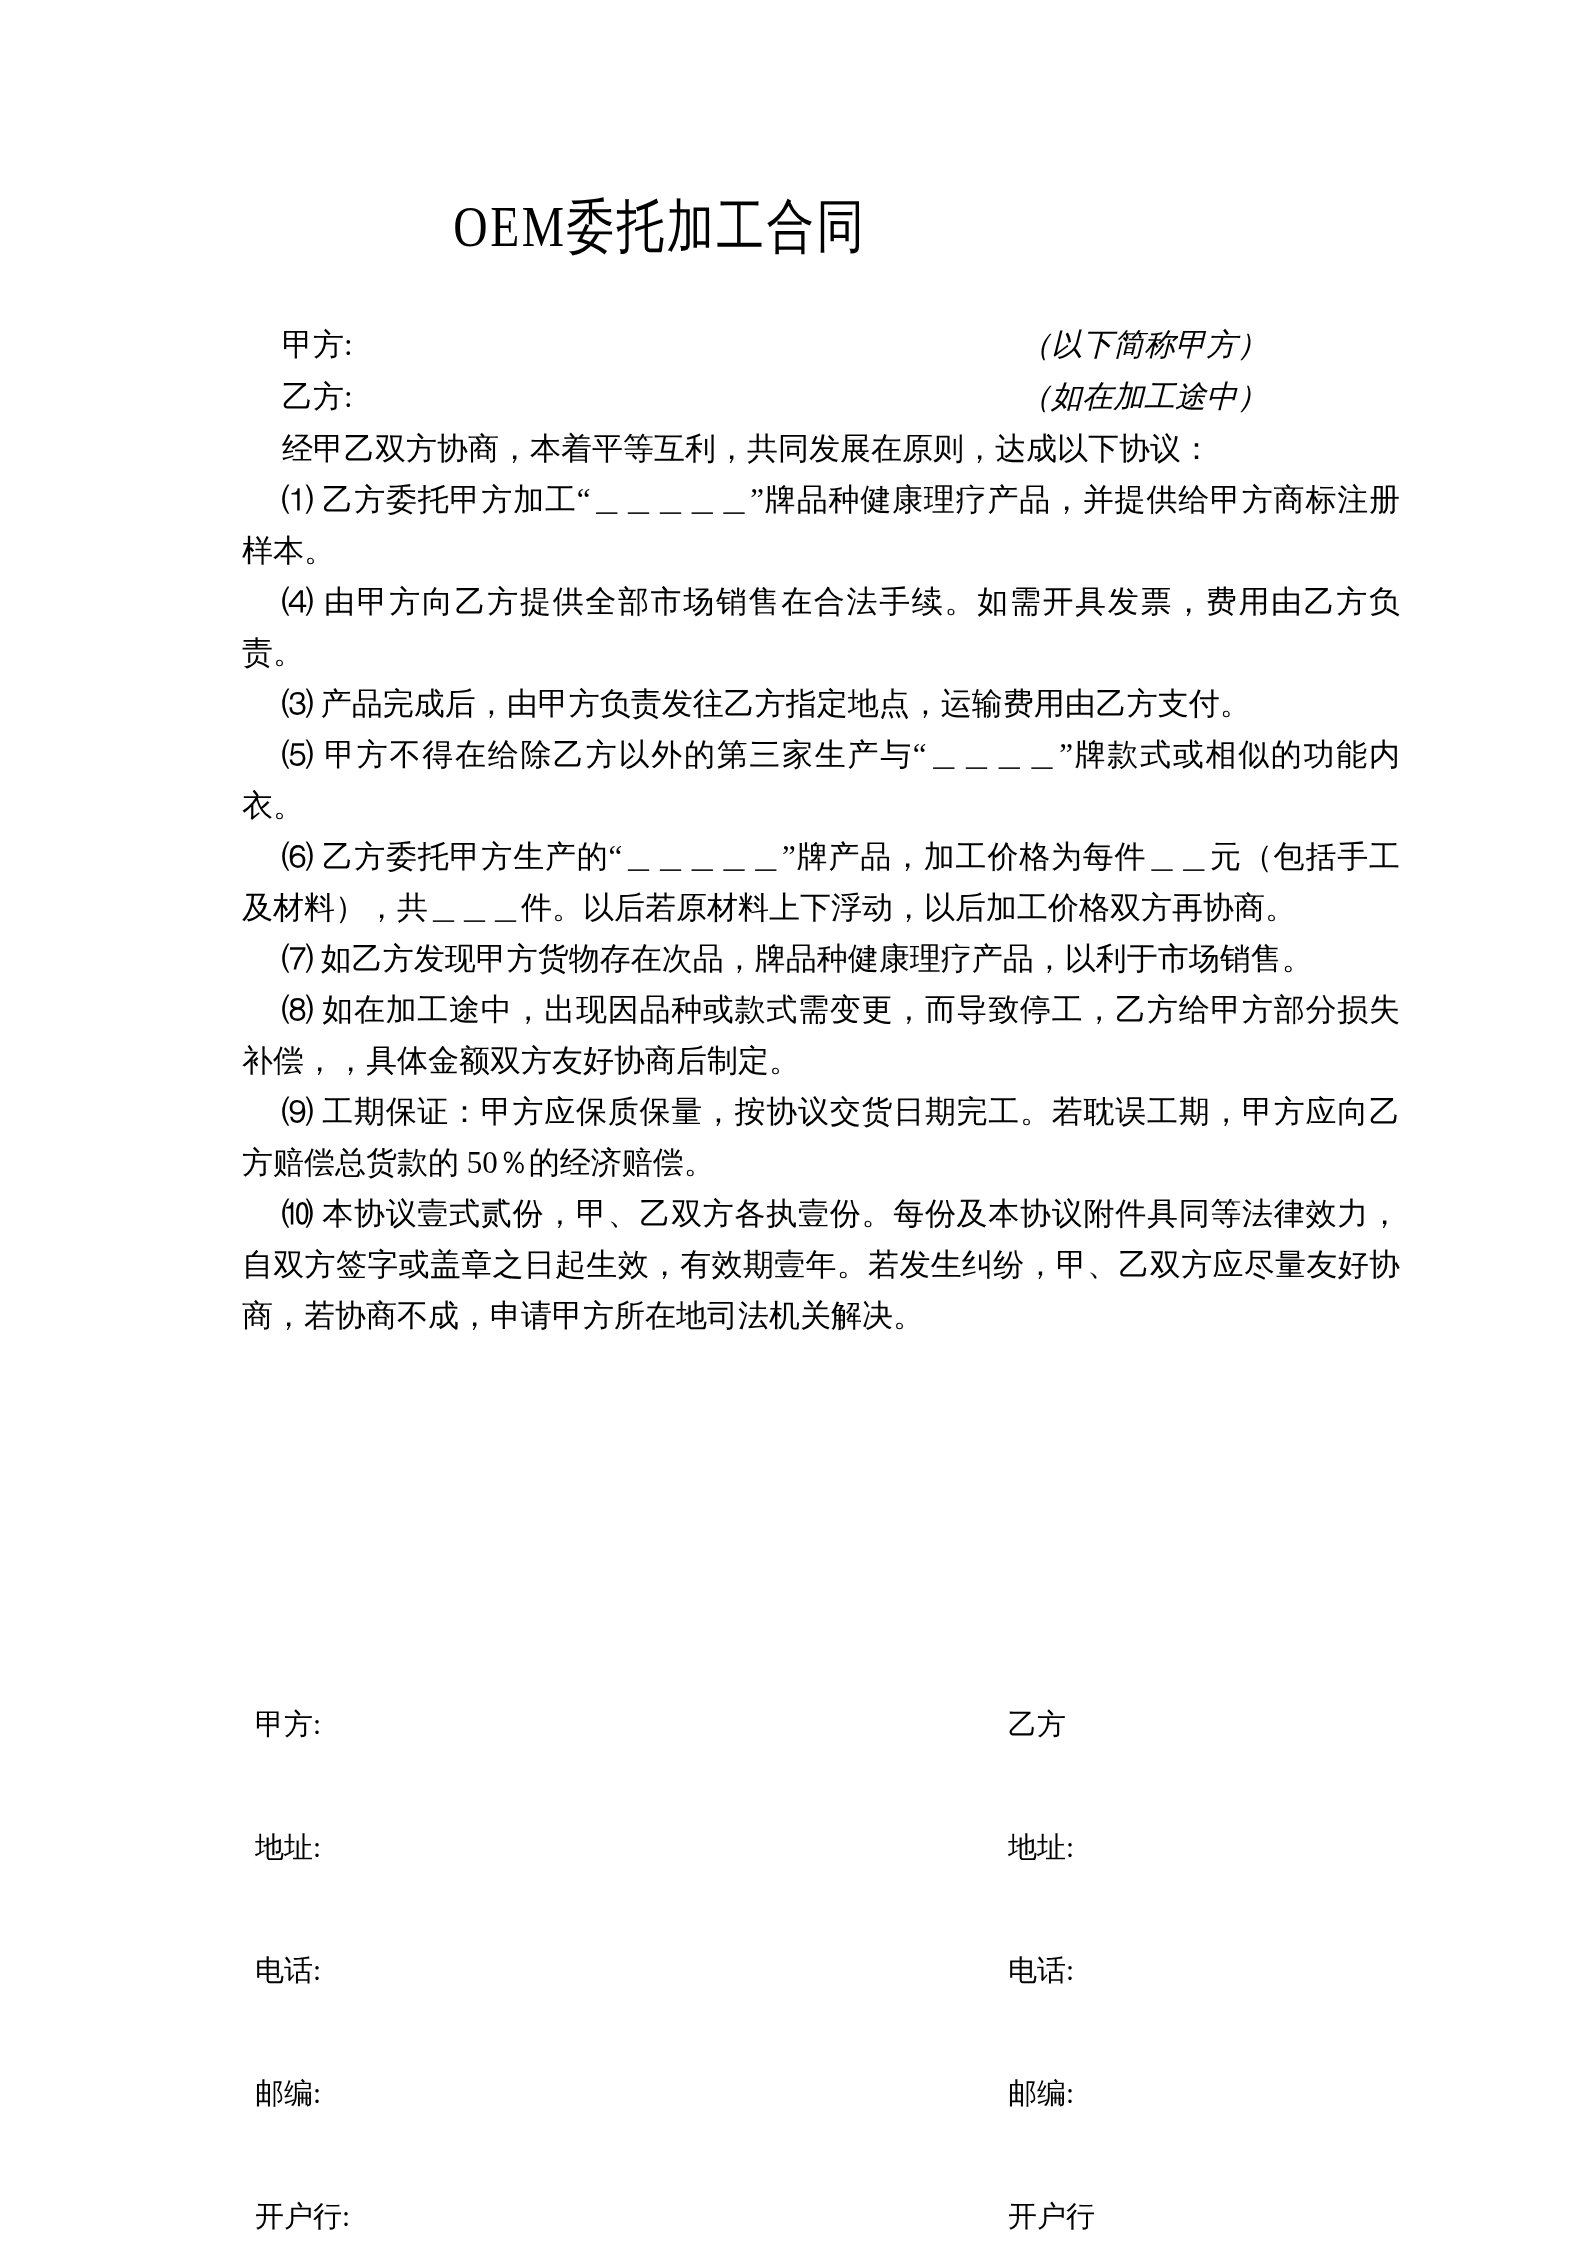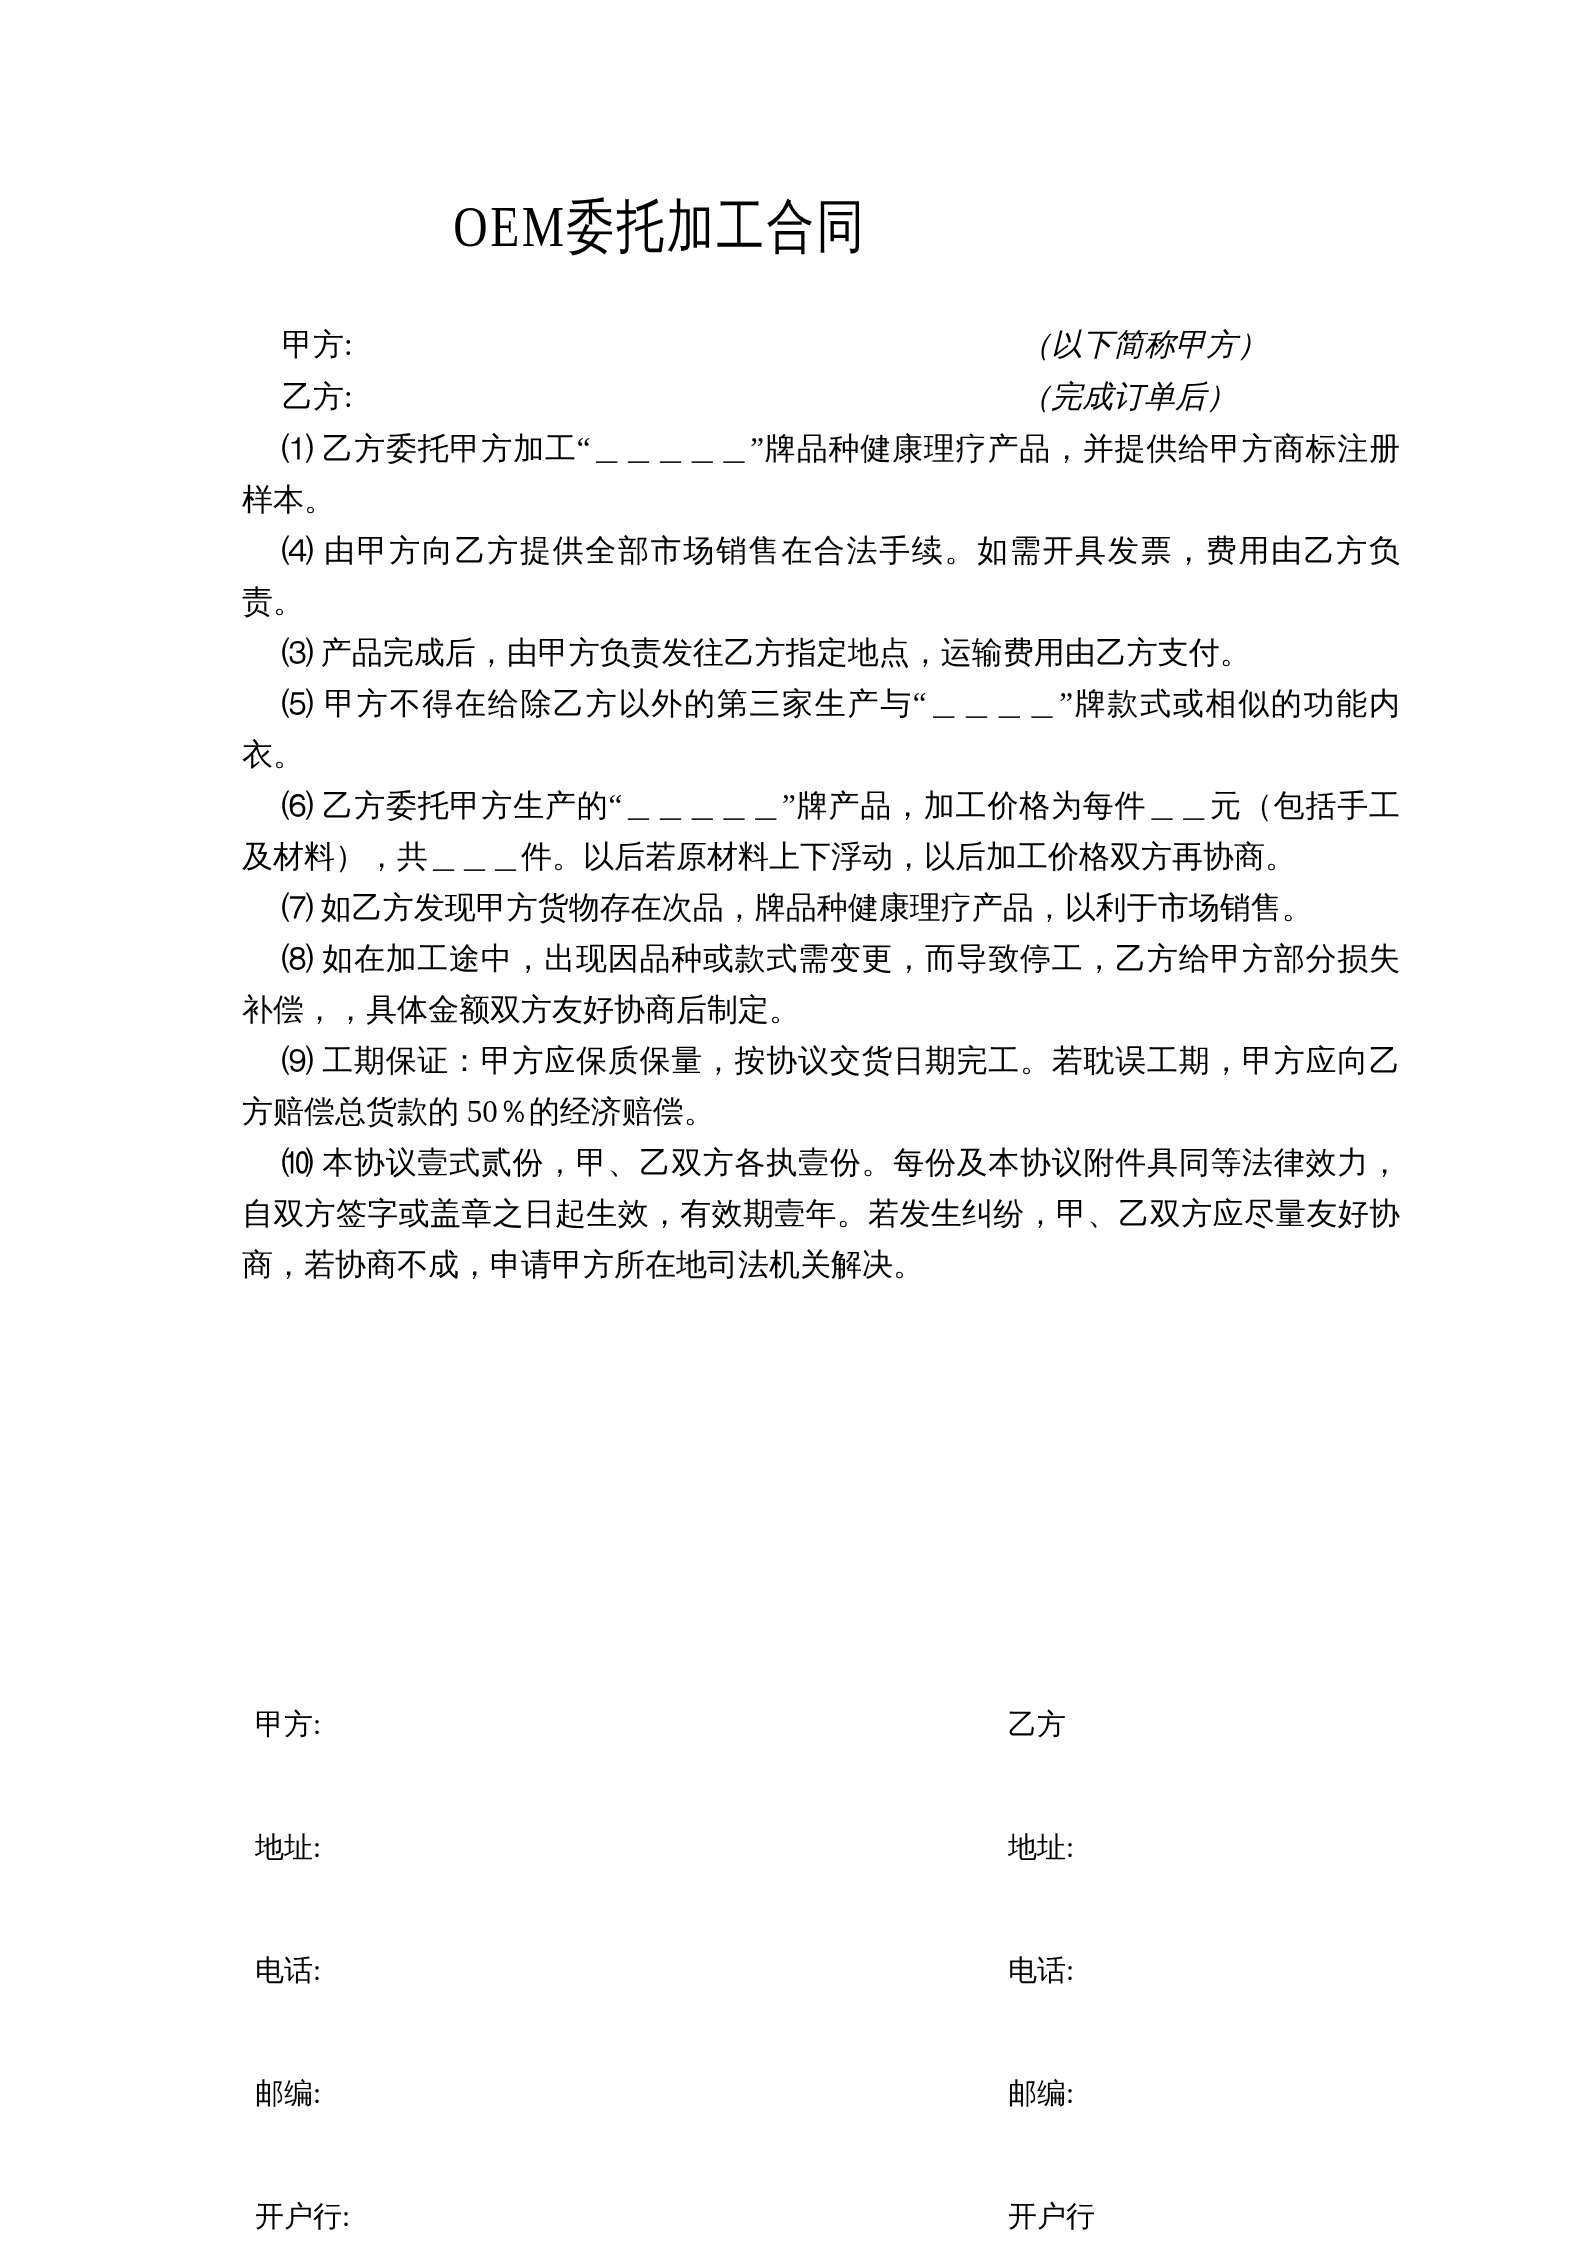--- a/index.html
+++ b/index.html
@@ -69,23 +69,24 @@
 
   <div class="body-block">
 
     <div class="party-row">
       <span class="party-label">甲方:</span>
       <span class="party-note">（以下简称甲方）</span>
     </div>
 
     <div class="party-row">
       <span class="party-label">乙方:</span>
-      <span class="party-note">（完成订单后）</span>
+      <span class="party-note">（如在加工途中）</span>
     </div>
 
+    <p class="intro-para">经甲乙双方协商，本着平等互利，共同发展在原则，达成以下协议：</p>
 
     <p class="clause-para">⑴ 乙方委托甲方加工“＿＿＿＿＿”牌品种健康理疗产品，并提供给甲方商标注册样本。</p>
     <p class="clause-para">⑷ 由甲方向乙方提供全部市场销售在合法手续。如需开具发票，费用由乙方负责。</p>
     <p class="clause-para">⑶ 产品完成后，由甲方负责发往乙方指定地点，运输费用由乙方支付。</p>
     <p class="clause-para">⑸ 甲方不得在给除乙方以外的第三家生产与“＿＿＿＿”牌款式或相似的功能内衣。</p>
     <p class="clause-para">⑹ 乙方委托甲方生产的“＿＿＿＿＿”牌产品，加工价格为每件＿＿元（包括手工及材料），共＿＿＿件。以后若原材料上下浮动，以后加工价格双方再协商。</p>
     <p class="clause-para">⑺ 如乙方发现甲方货物存在次品，牌品种健康理疗产品，以利于市场销售。</p>
     <p class="clause-para">⑻ 如在加工途中，出现因品种或款式需变更，而导致停工，乙方给甲方部分损失补偿，，具体金额双方友好协商后制定。</p>
     <p class="clause-para">⑼ 工期保证：甲方应保质保量，按协议交货日期完工。若耽误工期，甲方应向乙方赔偿总货款的 50％的经济赔偿。</p>
     <p class="clause-para">⑽ 本协议壹式贰份，甲、乙双方各执壹份。每份及本协议附件具同等法律效力，自双方签字或盖章之日起生效，有效期壹年。若发生纠纷，甲、乙双方应尽量友好协商，若协商不成，申请甲方所在地司法机关解决。</p>

